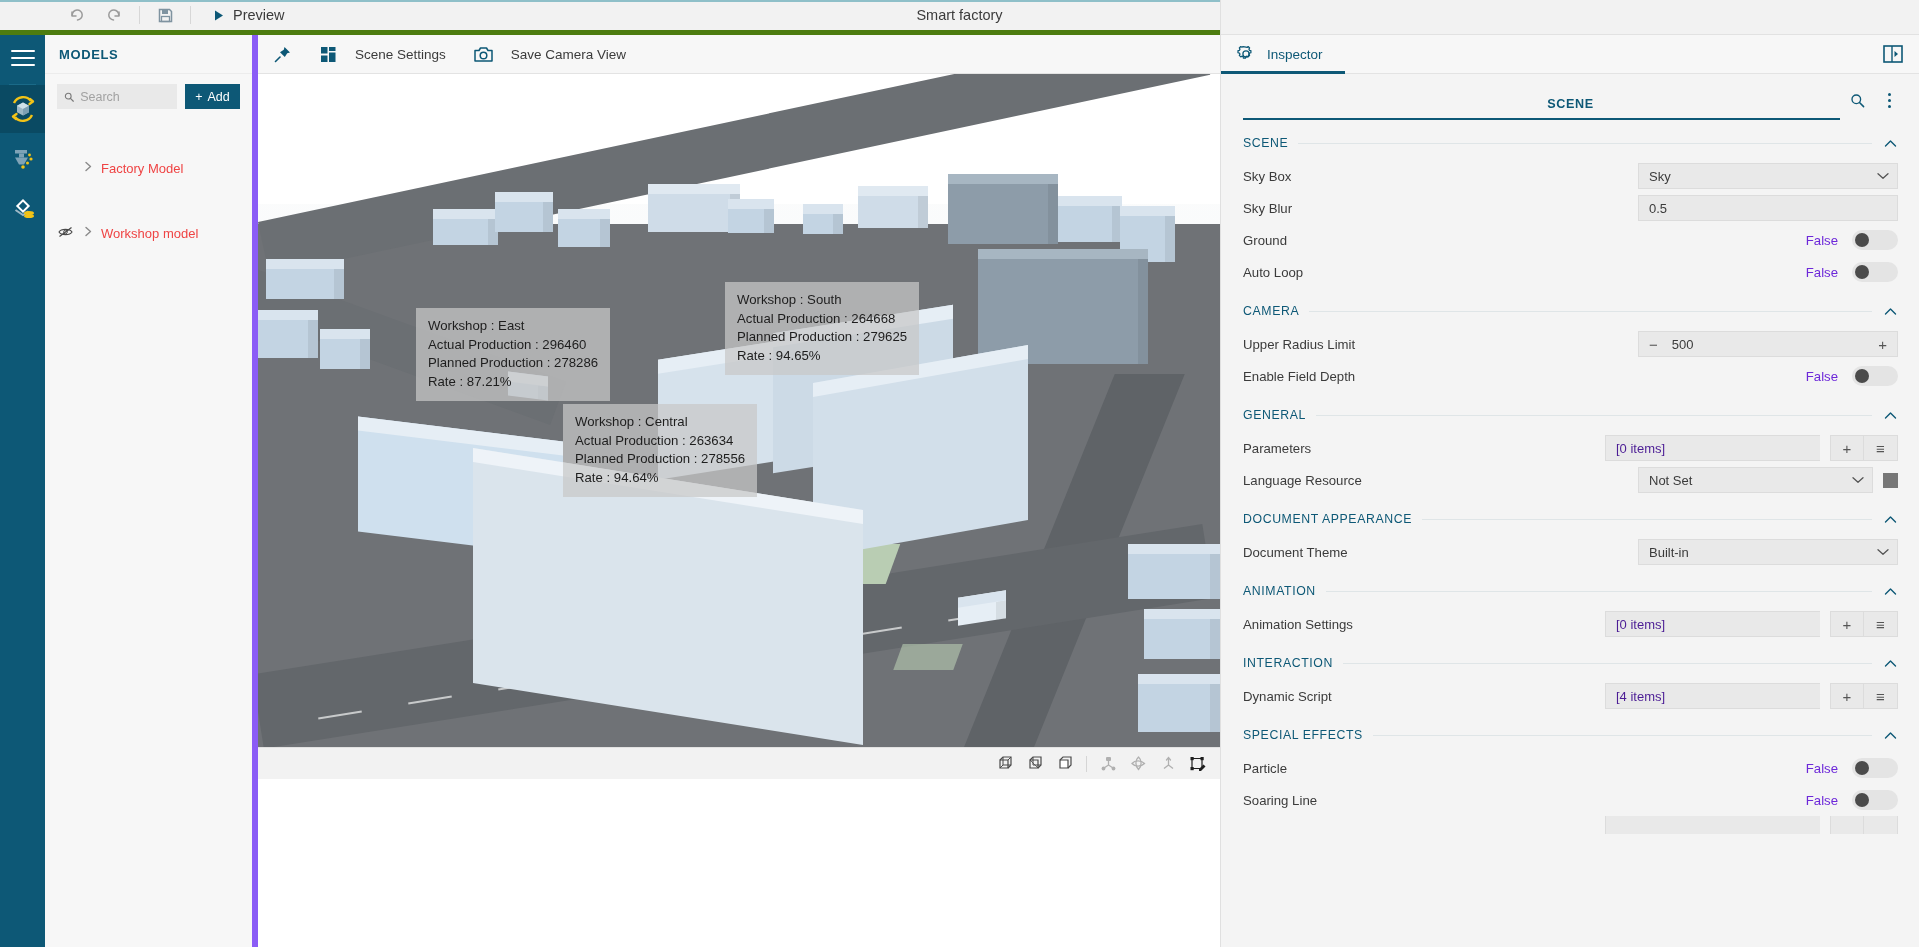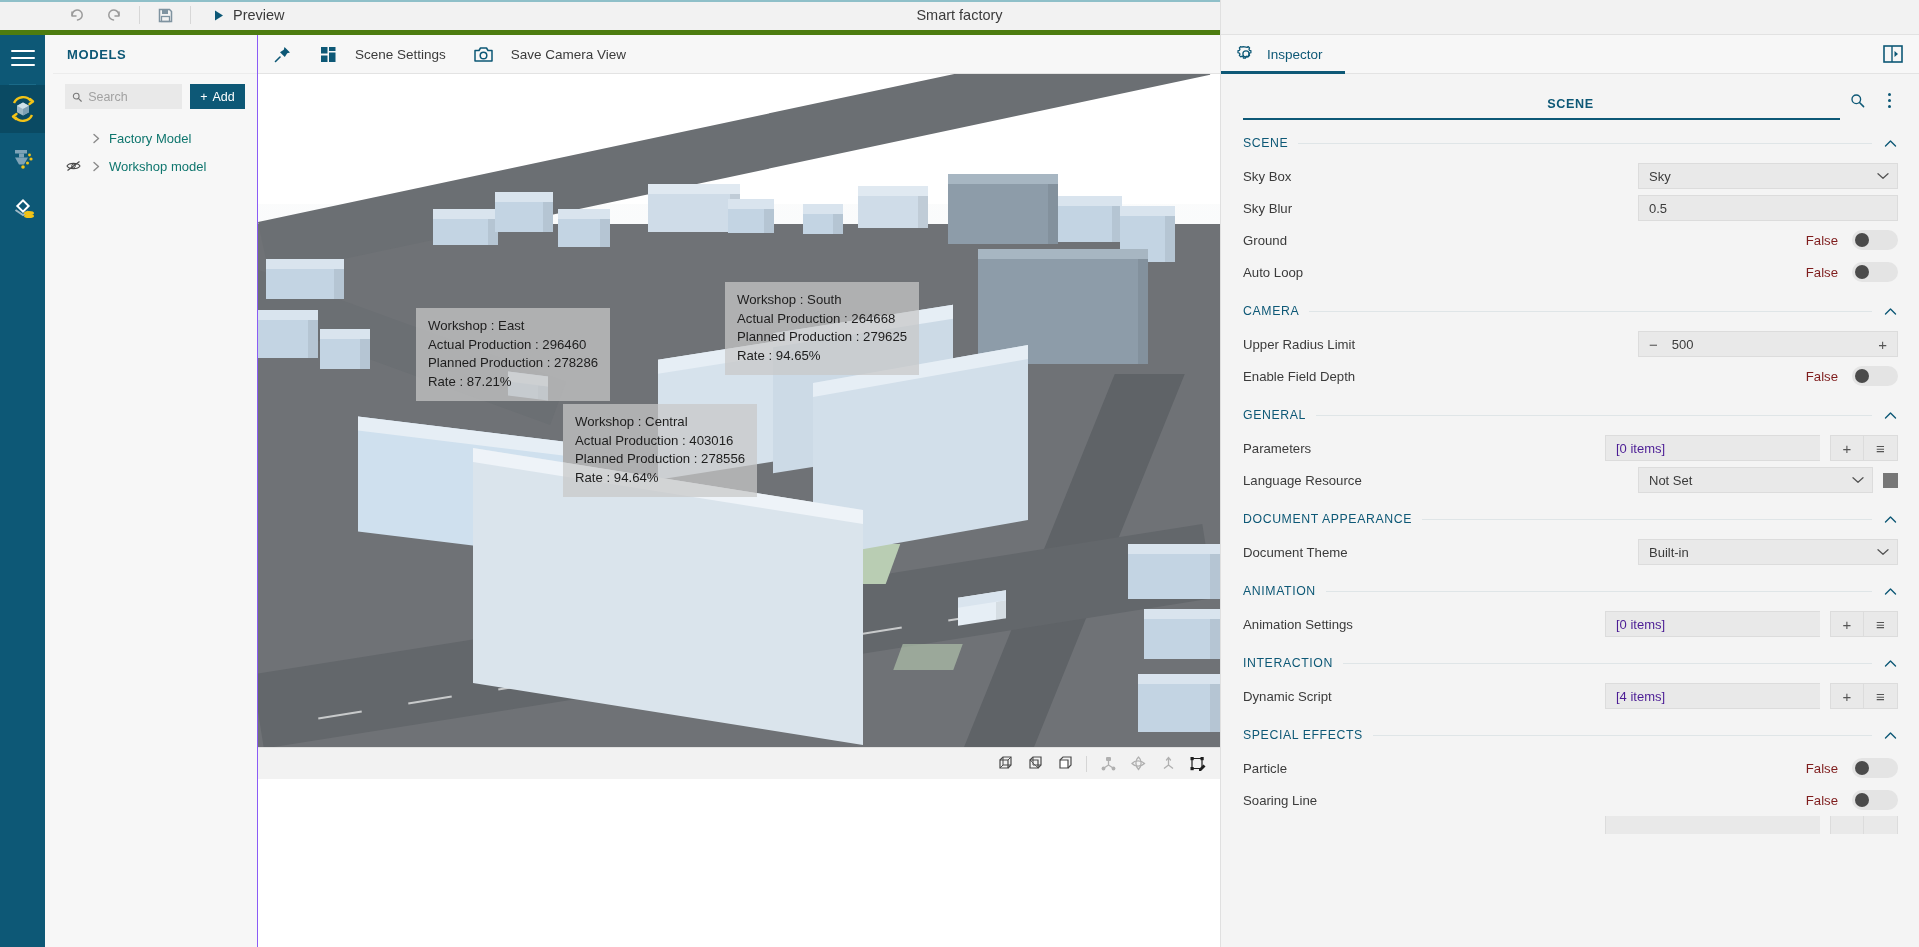--- a/index.html
+++ b/index.html
@@ -63,21 +63,21 @@
   .rail-item {
     height: 48px; display: flex; align-items: center; justify-content: center; cursor: pointer;
     position: relative;
   }
   .rail-item.active { background: #0a4a63; }
   .rail-item + .rail-item { margin-top: 2px; }
 
   
   .models-panel {
     position: absolute; left: 45px; top: 35px; width: 213px; height: 912px;
-    background: #f7f7f7; border-right: 1px solid #8b5cf6; padding-left: 8px;
+    background: #f7f7f7; border-right: 6px solid #8b5cf6;
   }
   .models-head {
     height: 39px; display: flex; align-items: center; padding: 0 14px;
     background: #f7f7f7; border-bottom: 1px solid #ececec;
   }
   .models-title { font-size: 13px; font-weight: bold; color: #0d5876; letter-spacing: .6px; }
   .models-searchrow {
     display: flex; align-items: center; gap: 8px; padding: 10px 12px 8px 12px;
   }
   .searchbox {
@@ -89,22 +89,22 @@
     color: #555; width: 100%; font-family: "Liberation Sans", sans-serif;
   }
   .searchbox input::placeholder { color: #a2a2a2; }
   .addbtn {
     height: 25px; min-width: 55px; background: #0d5876; color: #fff; font-size: 12.5px;
     display: flex; align-items: center; justify-content: center; gap: 5px; cursor: pointer;
     padding: 0 9px;
   }
   .tree { padding-top: 7px; }
   .tree-node {
-    height: 28px; display: flex; align-items: center; gap: 6px; padding-left: 10px;
-    font-size: 13px; color: #0f766e; cursor: pointer;
+    height: 28px; display: flex; align-items: flex-start; gap: 6px; padding-left: 10px;
+    font-size: 13px; color: #ef4444; cursor: pointer; margin-top: 37px;
   }
   .eye-slot { width: 20px; display: flex; align-items: center; justify-content: center; }
   .chev { width: 14px; display: flex; align-items: center; justify-content: center; }
 
   
   .subbar {
     position: absolute; left: 258px; top: 35px; width: 962px; height: 39px;
     background: #f7f7f7; border-bottom: 1px solid #e3e3e3;
     display: flex; align-items: center;
   }
@@ -229,21 +229,21 @@
   }
   .textfield.placeholder { color: #4c1d95; }
   .textfield.items { width: 215px; border-right: none; }
   .spinner {
     height: 26px; background: #e9e9e9; border: 1px solid #dcdcdc; width: 260px;
     display: flex; align-items: center; justify-content: space-between; padding: 0 10px;
     font-size: 13px; color: #3b3b3b;
   }
   .spinner .val { flex: 1; margin-left: 14px; }
   .spinner .pm { cursor: pointer; color: #555; font-size: 15px; line-height: 1; user-select: none; }
-  .bool-val { font-size: 13.2px; color: #7f1d1d; margin-right: 4px; }
+  .bool-val { font-size: 13.2px; color: #6d28d9; margin-right: 4px; }
   .toggle {
     width: 46px; height: 20px; background: #e4e4e4; border-radius: 10px; position: relative; cursor: pointer;
   }
   .toggle .knob {
     position: absolute; left: 3px; top: 3px; width: 14px; height: 14px; border-radius: 50%;
     background: #4b4b4b;
   }
   .sq-btn {
     width: 34px; height: 26px; background: #e9e9e9; border: 1px solid #dcdcdc;
     display: flex; align-items: center; justify-content: center; cursor: pointer; color: #555;
@@ -477,21 +477,21 @@
 
     <div class="label-box" style="left:467px;top:208px;">
       <div>Workshop : South</div>
       <div>Actual Production : 264668</div>
       <div>Planned Production : 279625</div>
       <div>Rate : 94.65%</div>
     </div>
 
     <div class="label-box" style="left:305px;top:330px;">
       <div>Workshop : Central</div>
-      <div>Actual Production : 403016</div>
+      <div>Actual Production : 263634</div>
       <div>Planned Production : 278556</div>
       <div>Rate : 94.64%</div>
     </div>
   </div>
 
   <div class="vp-bottombar">
     <div class="vp-tool">
       <svg width="17" height="17" viewBox="0 0 17 17">
         <path d="M3 5 h8 v8 h-8 z" fill="none" stroke="#4a4a4a" stroke-width="1.2"></path>
         <path d="M3 5 l3 -3 h8 v8 l-3 3" fill="none" stroke="#4a4a4a" stroke-width="1.2"></path>

